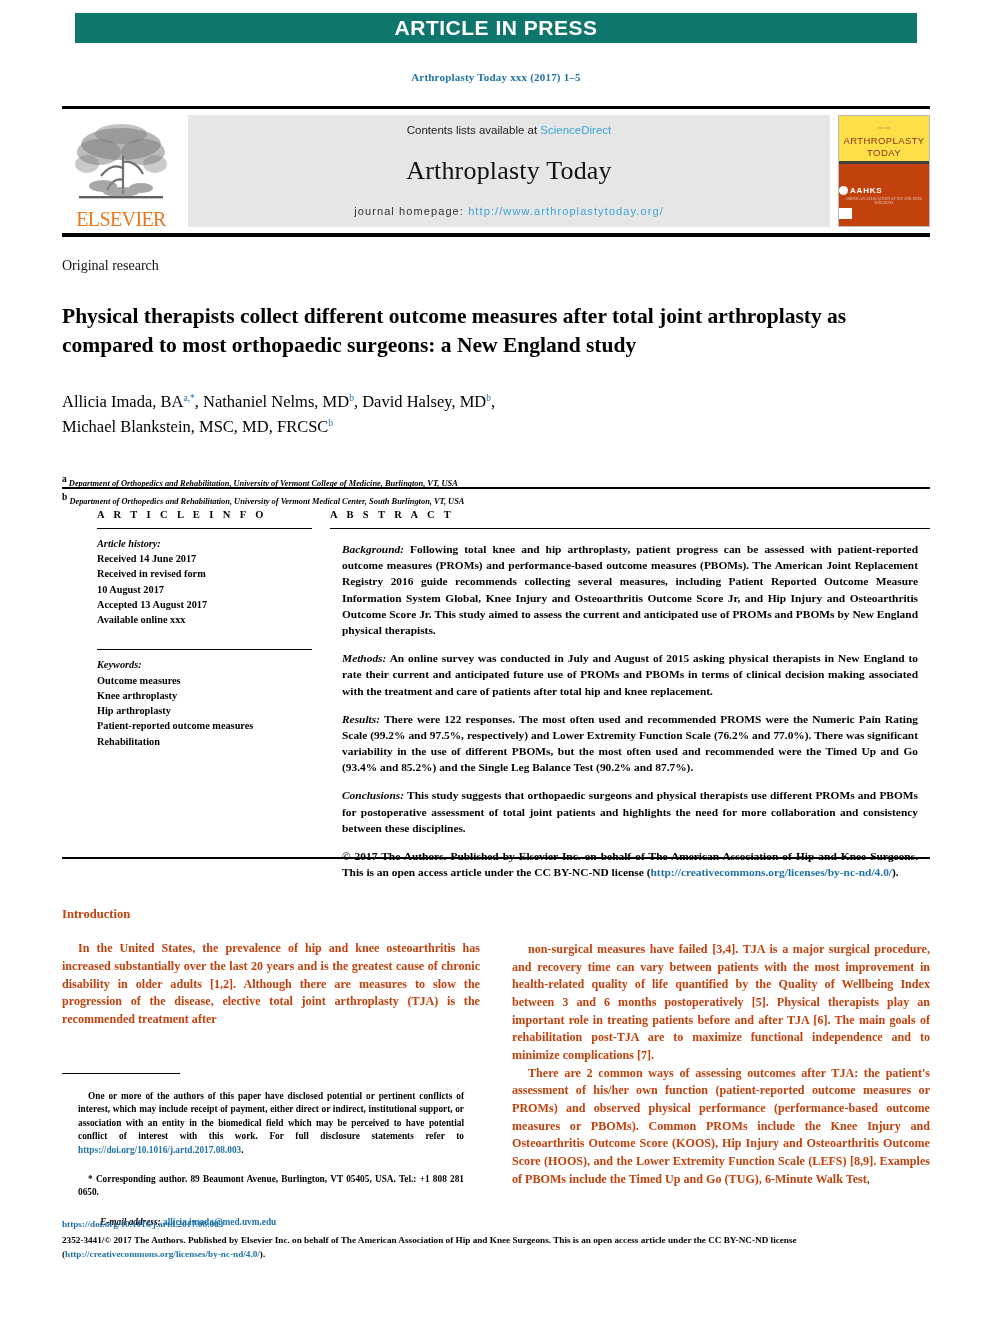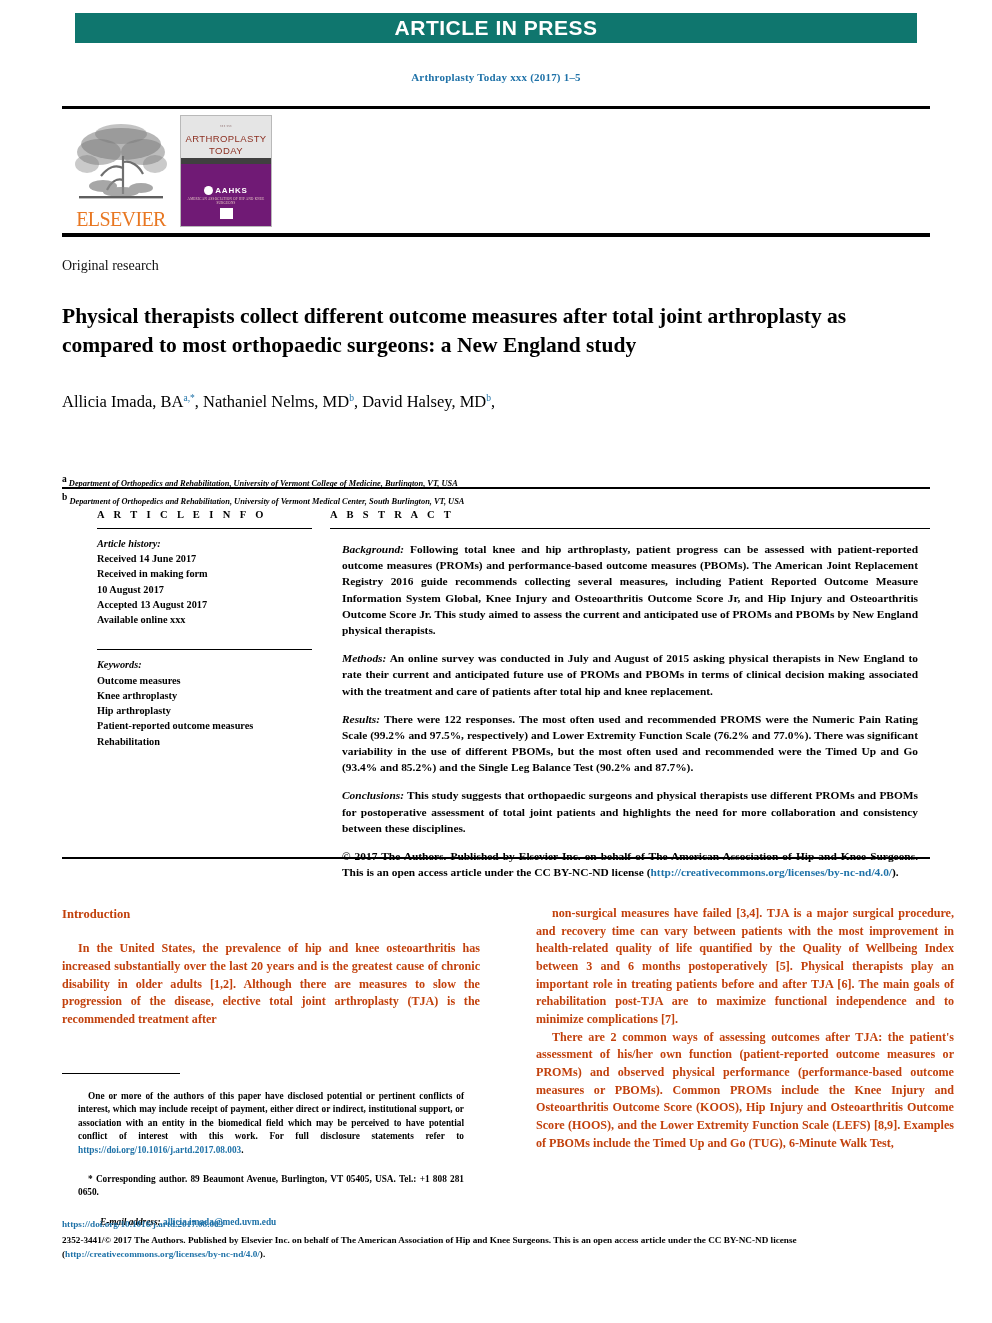--- a/index.html
+++ b/index.html
@@ -120,48 +120,48 @@
     border: 1px solid #b9b9b9;
     background: #fff;
     display: flex;
     flex-direction: column;
     box-sizing: border-box;
     position: relative;
     overflow: hidden;
   }
   .cover-top {
     height: 44%;
-    background: #e5e5e5;
-    border-bottom: 6px solid #404040;
+    background: #fde047;
+    border-bottom: 3px solid #404040;
     display: flex;
     flex-direction: column;
     align-items: center;
+    justify-content: center;
     padding-top: 8px;
     box-sizing: border-box;
   }
   .cover-micro {
     font-size: 3px;
     color: #8a6a6a;
     letter-spacing: .3px;
     margin-bottom: 5px;
   }
   .cover-title {
     font-family: "Liberation Sans", sans-serif;
     font-size: 9.5px;
     color: #8c2f21;
     text-align: center;
     line-height: 1.25;
     letter-spacing: 0.4px;
   }
   .cover-bot {
     flex: 1 1 auto;
-    background: #701a75;
+    background: #c2410c;
     display: flex;
     flex-direction: column;
-    align-items: center;
     justify-content: center;
     position: relative;
   }
   .aahks {
     color: #fff;
     font-family: "Liberation Sans", sans-serif;
     font-size: 8px;
     font-weight: bold;
     letter-spacing: 0.8px;
     display: flex;
@@ -313,21 +313,21 @@
     top: 905px;
     width: 418px;
     font-family: "Liberation Serif", serif;
     font-weight: bold;
     font-size: 12.1px;
     line-height: 1.46;
     text-align: justify;
     color: #c2410c;
   }
   .body-col.left { left: 62px; }
-  .body-col.right { left: 536px; }
+  .body-col.right { left: 512px; margin-top: 36px; }
   .body-col h2 {
     font-family: "Liberation Serif", serif;
     font-weight: bold;
     font-size: 12.6px;
     margin: 0 0 17px 0;
   }
   .body-col p { margin: 0 0 0 0; text-indent: 16px; }
   .body-col p + p { margin-top: 0; }
 
   
@@ -396,20 +396,29 @@
       <g fill="#8a8a8a" opacity="0.75">
         <ellipse cx="30" cy="64" rx="14" ry="6"></ellipse>
         <ellipse cx="68" cy="66" rx="12" ry="5"></ellipse>
         <ellipse cx="48" cy="70" rx="18" ry="5"></ellipse>
       </g>
       <rect x="6" y="74" width="84" height="2.4" fill="#5f5f5f"></rect>
     </svg>
     <div class="elsevier-word">ELSEVIER</div>
   </div>
 
+  <div class="center-panel">
+    <div class="contents-line">
+      <span>Contents lists available at </span><span class="sd">ScienceDirect</span>
+    </div>
+    <div class="journal-name">Arthroplasty Today</div>
+    <div class="homepage-line">
+      <span>journal homepage: </span><span class="url">http://www.arthroplastytoday.org/</span>
+    </div>
+  </div>
 
   <div class="cover-thumb">
     <div class="cover-top">
       <div class="cover-micro">xxx xxx</div>
       <div class="cover-title">
         <span>ARTHROPLASTY</span><br>
         <span>TODAY</span>
       </div>
     </div>
     <div class="cover-bot">
@@ -424,20 +433,23 @@
 </div>
 
 <div class="section-kind">Original research</div>
 
 <h1 class="article-title">Physical therapists collect different outcome measures after total joint arthroplasty as compared to most orthopaedic surgeons: a New England study</h1>
 
 <div class="authors">
   <div>
     <span>Allicia Imada, BA</span><sup>a,</sup><sup>*</sup><span>, Nathaniel Nelms, MD</span><sup>b</sup><span>, David Halsey, MD</span><sup>b</sup><span>,</span>
   </div>
+  <div>
+    <span>Michael Blankstein, MSC, MD, FRCSC</span><sup>b</sup>
+  </div>
 </div>
 
 <div class="affil">
   <div>
     <sup>a</sup>
     <span>Department of Orthopedics and Rehabilitation, University of Vermont College of Medicine, Burlington, VT, USA</span>
   </div>
   <div>
     <sup>b</sup>
     <span>Department of Orthopedics and Rehabilitation, University of Vermont Medical Center, South Burlington, VT, USA</span>
@@ -446,21 +458,21 @@
 
 <div class="rule-main r1"></div>
 <div class="rule-main r2"></div>
 
 <div class="info-col">
   <div class="col-head">A R T I C L E  I N F O</div>
   <div class="thin-rule"></div>
   <div class="info-block">
     <div class="ital">Article history:</div>
     <div>Received 14 June 2017</div>
-    <div>Received in making form</div>
+    <div>Received in revised form</div>
     <div>10 August 2017</div>
     <div>Accepted 13 August 2017</div>
     <div>Available online xxx</div>
   </div>
   <div class="kw-gap"></div>
   <div class="thin-rule"></div>
   <div class="info-block">
     <div class="ital">Keywords:</div>
     <div>Outcome measures</div>
     <div>Knee arthroplasty</div>

